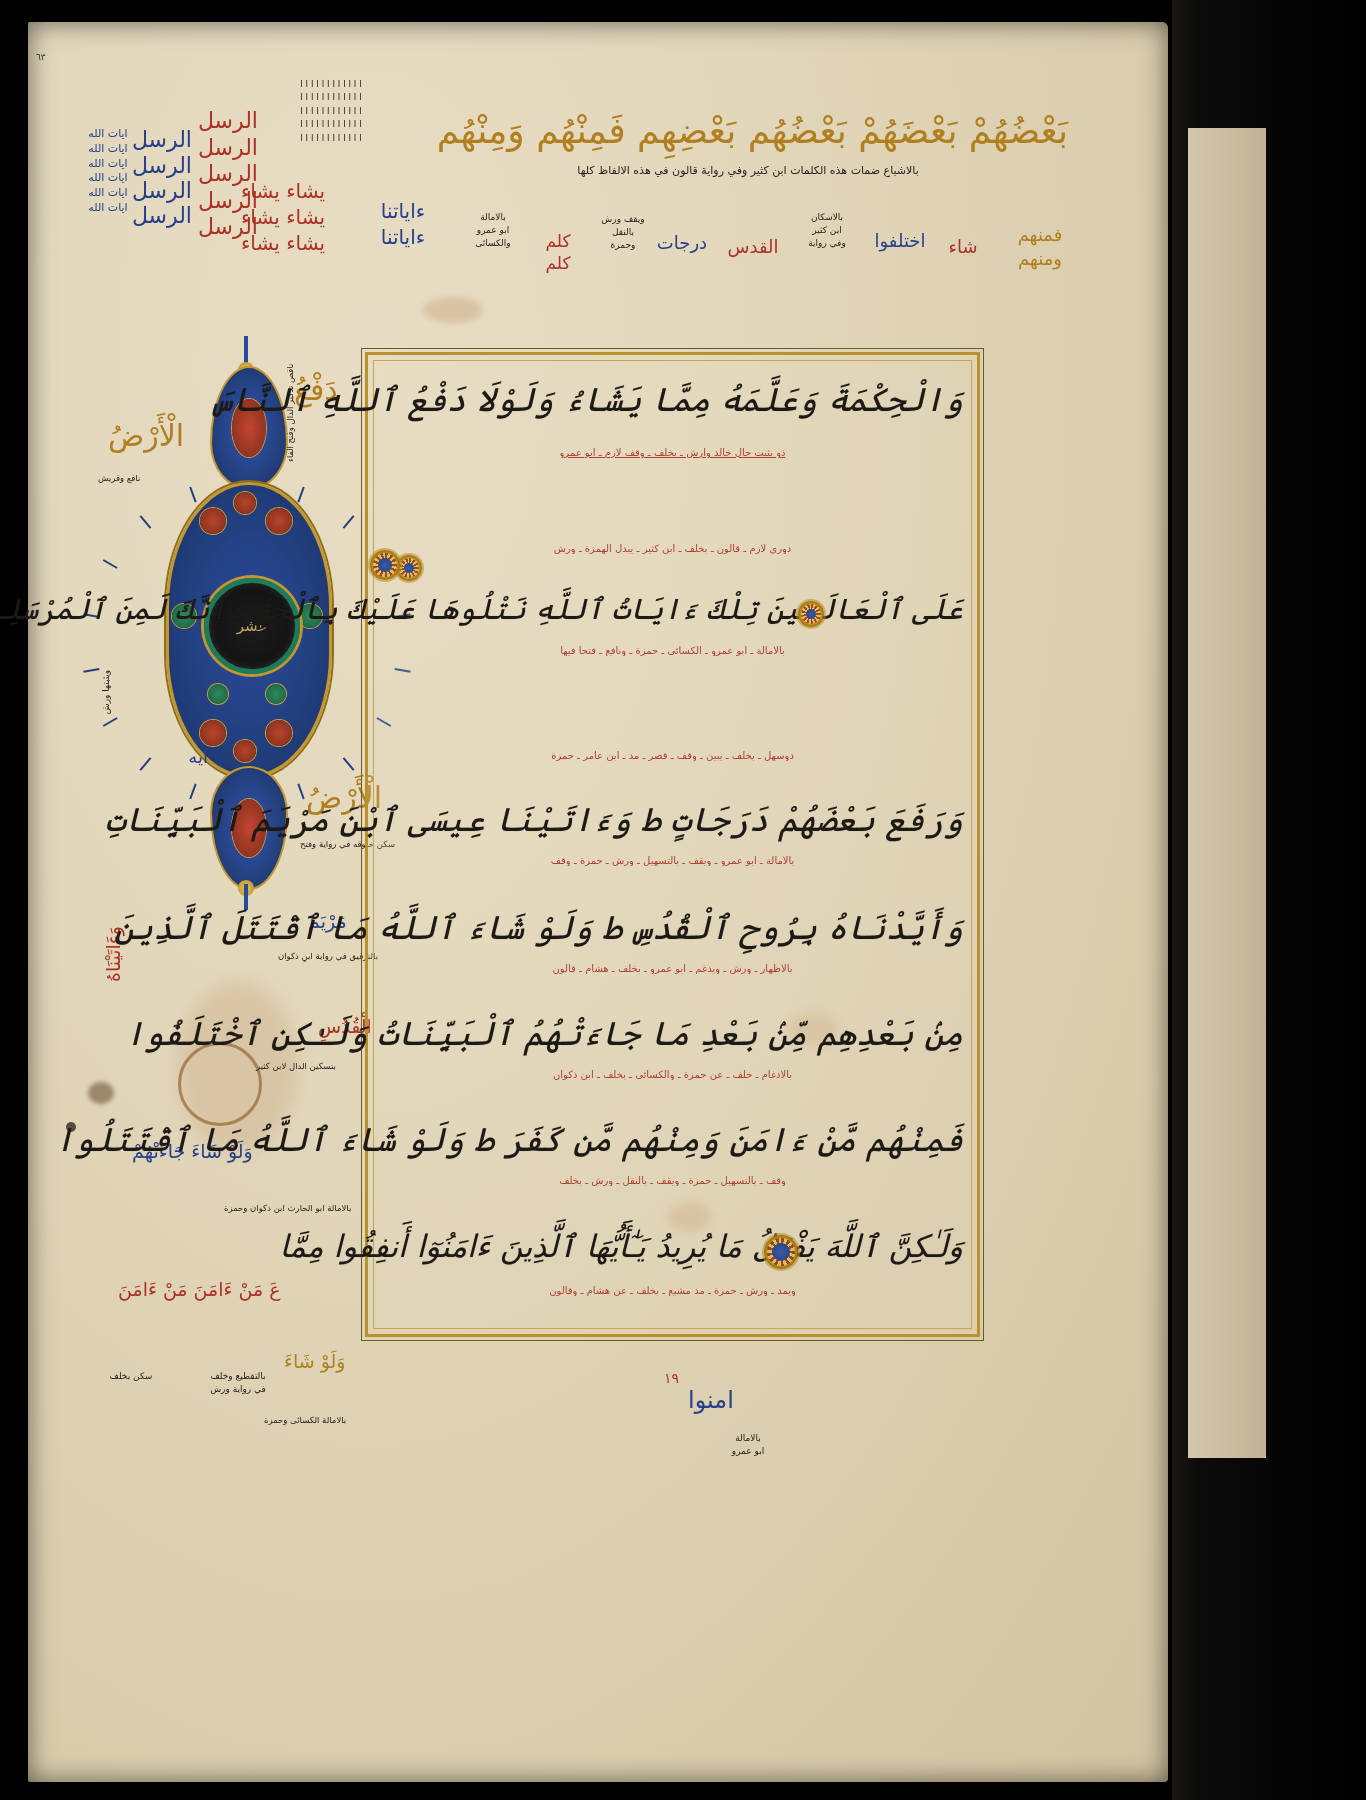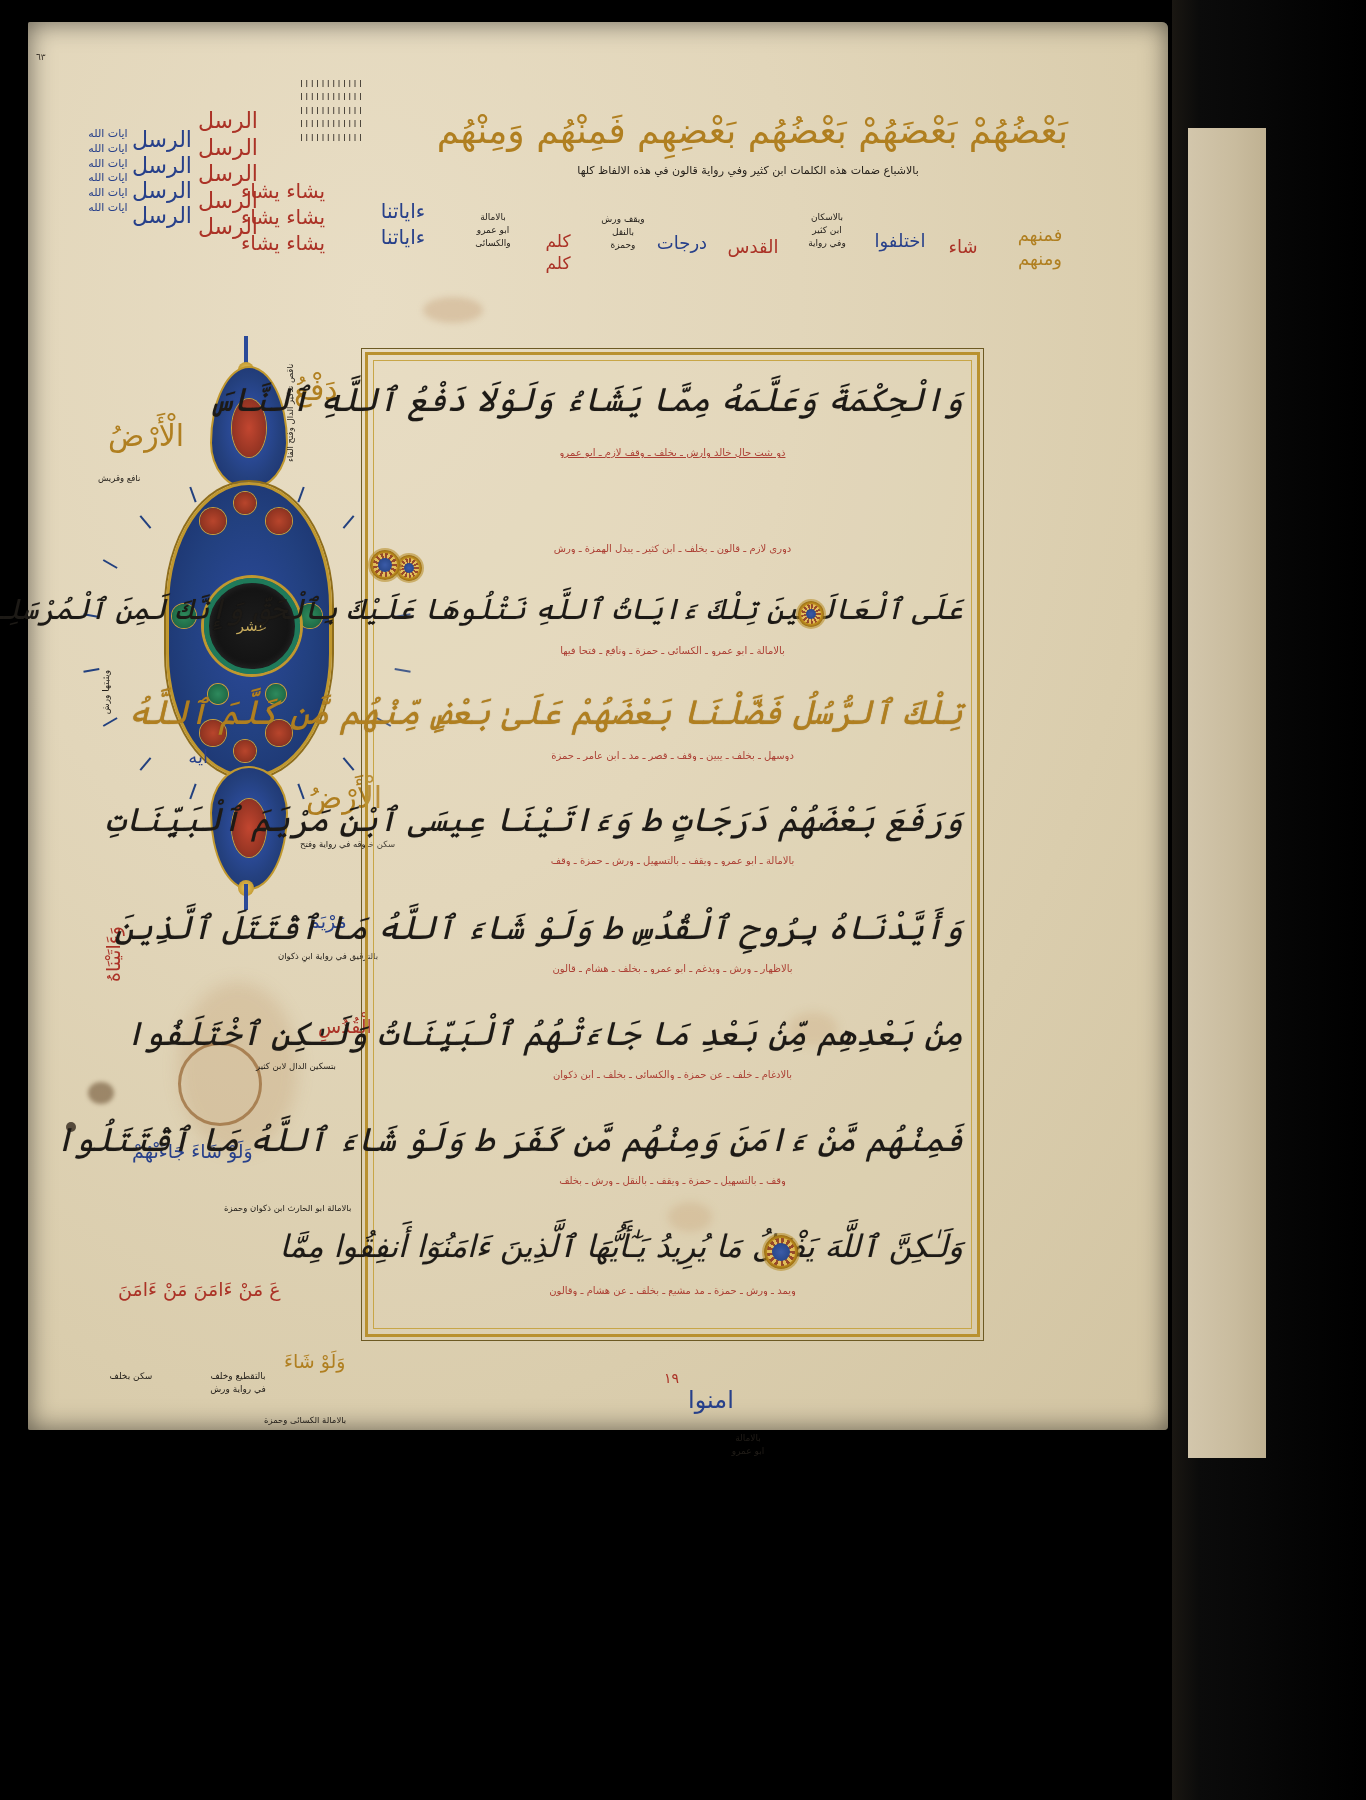--- a/index.html
+++ b/index.html
@@ -14,21 +14,21 @@
     overflow: hidden;
     font-family: "DejaVu Sans", sans-serif;
   }
 
   
   #folio {
     position: absolute;
     left: 28px;
     top: 22px;
     width: 1140px;
-    height: 1408px;
+    height: 1760px;
     background:
       radial-gradient(ellipse at 30% 20%, #e8ddc4 0%, #e2d6ba 38%, #dacdad 70%, #d2c4a2 100%);
     box-shadow: 0 0 26px rgba(0,0,0,0.55) inset;
     border-radius: 2px 6px 4px 2px;
   }
   
   .stain {
     position: absolute;
     border-radius: 50%;
     pointer-events: none;
@@ -487,21 +487,20 @@
     <div class="inner-rule"></div>
 
     <div class="line" style="top:28px;">وَالْحِكْمَةَ وَعَلَّمَهُ مِمَّا يَشَاءُ وَلَوْلَا دَفْعُ ٱللَّهِ ٱلنَّاسَ</div>
     <div class="interlinear" style="top:92px;text-decoration:underline;">ذو يثبت حال خالد وارش ـ بخلف ـ وقف لازم ـ ابو عمرو</div>
 
     <div class="interlinear" style="top:188px;">دورى لازم ـ قالون ـ بخلف ـ ابن كثير ـ يبدل الهمزة ـ ورش</div>
 
     <div class="line" style="top:240px;font-size:29px;">عَلَى ٱلْعَالَمِينَ تِلْكَ ءَايَاتُ ٱللَّهِ نَتْلُوهَا عَلَيْكَ بِٱلْحَقِّ وَإِنَّكَ لَمِنَ ٱلْمُرْسَلِينَ</div>
     <div class="interlinear" style="top:290px;">بالامالة ـ ابو عمرو ـ الكسائى ـ حمزة ـ ونافع ـ فتحا فيها</div>
 
-    <div class="line gold" style="top:340px;font-size:34px;">تِلْكَ ٱلرُّسُلُ فَضَّلْنَا بَعْضَهُمْ عَلَىٰ بَعْضٍ مِّنْهُم مَّن كَلَّمَ ٱللَّهُ</div>
     <div class="interlinear" style="top:395px;">دوسهل ـ بخلف ـ يبين ـ وقف ـ قصر ـ مد ـ ابن عامر ـ حمزة</div>
 
     <div class="line" style="top:448px;">وَرَفَعَ بَعْضَهُمْ دَرَجَاتٍ ط وَءَاتَيْنَا عِيسَى ٱبْنَ مَرْيَمَ ٱلْبَيِّنَاتِ</div>
     <div class="interlinear" style="top:500px;">بالامالة ـ ابو عمرو ـ ويقف ـ بالتسهيل ـ ورش ـ حمزة ـ وقف</div>
 
     <div class="line" style="top:556px;">وَأَيَّدْنَاهُ بِرُوحِ ٱلْقُدُسِ ط وَلَوْ شَاءَ ٱللَّهُ مَا ٱقْتَتَلَ ٱلَّذِينَ</div>
     <div class="interlinear" style="top:608px;">بالاظهار ـ ورش ـ ويدغم ـ ابو عمرو ـ بخلف ـ هشام ـ قالون</div>
 
     <div class="line" style="top:662px;">مِنۢ بَعْدِهِم مِّنۢ بَعْدِ مَا جَاءَتْهُمُ ٱلْبَيِّنَاتُ وَلَـٰكِنِ ٱخْتَلَفُوا</div>
     <div class="interlinear" style="top:714px;">بالادغام ـ خلف ـ عن حمزة ـ والكسائى ـ بخلف ـ ابن ذكوان</div>

